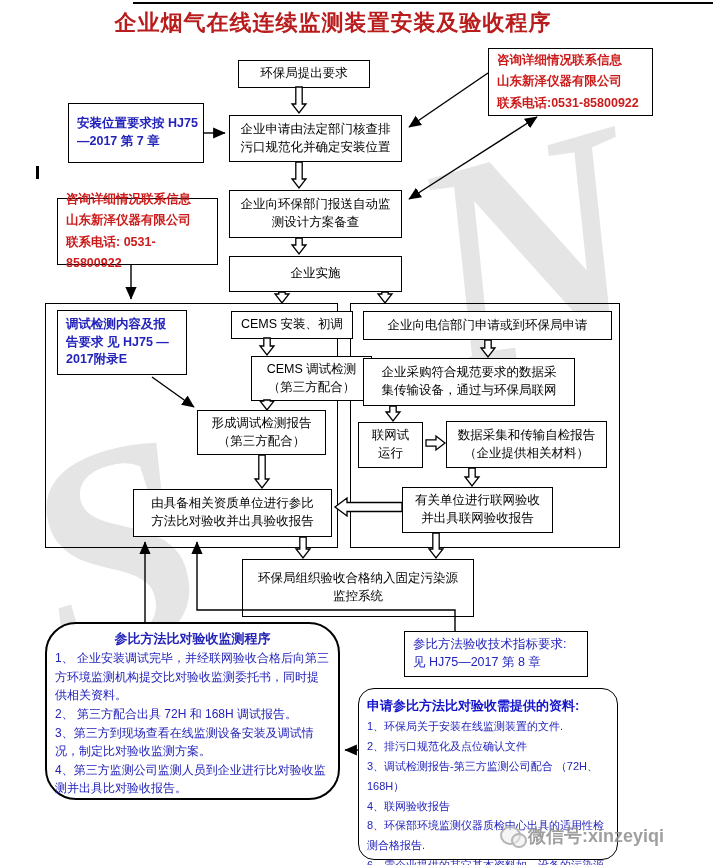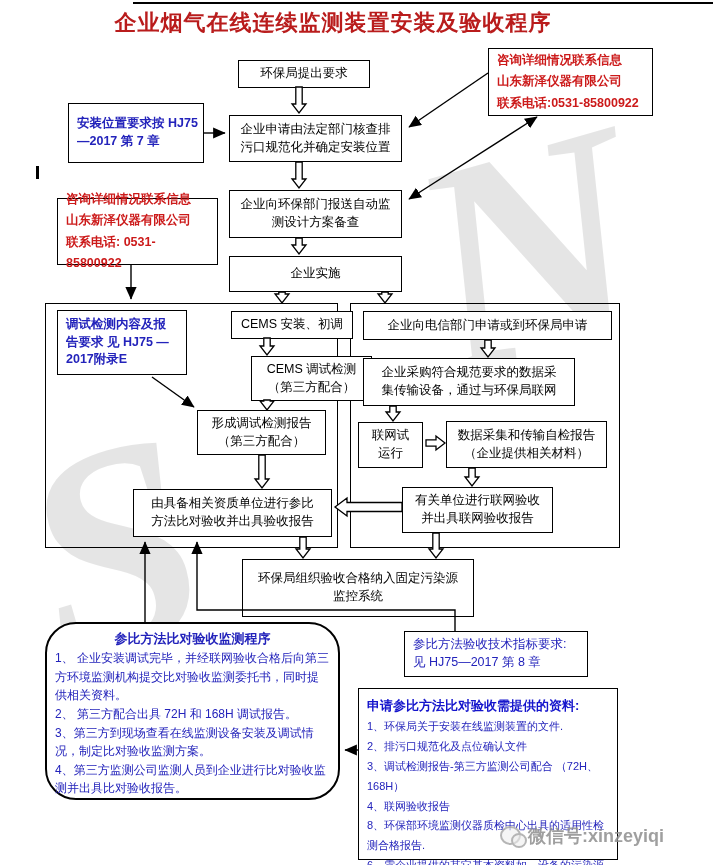--- a/index.html
+++ b/index.html
@@ -16,21 +16,21 @@
       font-weight:bold;padding:4px 8px;line-height:1.7;}
   .container-box{position:absolute;border:1.6px solid #000;background:transparent;
       z-index:1;box-sizing:border-box;}
   .bigbox{position:absolute;border:1.6px solid #000;background:#fff;z-index:3;
       box-sizing:border-box;color:#2323bb;font-size:12px;line-height:1.55;
       padding:5px 8px;text-align:left;}
   .bigbox .bb-title{text-align:center;font-size:13px;font-weight:bold;}
   .bigbox.bold-border{border:2.6px solid #000;}
   .bigbox .bb-item{margin:0;}
   #materials-box .bb-title{text-align:left;color:#1515cc;}
-  #materials-box{font-size:11px;line-height:1.8;}
+  #materials-box{font-size:11px;line-height:1.8;border-radius:16px;}
   .title{position:absolute;left:0;top:8px;width:666px;text-align:center;
       font-size:22px;font-weight:bold;color:#b91c1c;z-index:3;letter-spacing:1px;}
   .toprule{position:absolute;left:133px;top:2px;width:580px;height:2px;background:#000;z-index:3;}
   .tick{position:absolute;left:36px;top:166px;width:3px;height:13px;background:#000;z-index:3;}
   svg.overlay{position:absolute;left:0;top:0;z-index:4;pointer-events:none;}
   .wm-letter{position:absolute;color:rgba(0,0,0,0.10);font-weight:bold;font-style:italic;
       z-index:0;transform:rotate(-16deg);font-family:"Liberation Serif", serif;line-height:1;}
   #wm-s{left:30px;top:400px;font-size:300px;}
   #wm-n{left:420px;top:100px;font-size:300px;}
   .wechat-wm{position:absolute;left:500px;top:824px;z-index:6;display:flex;

